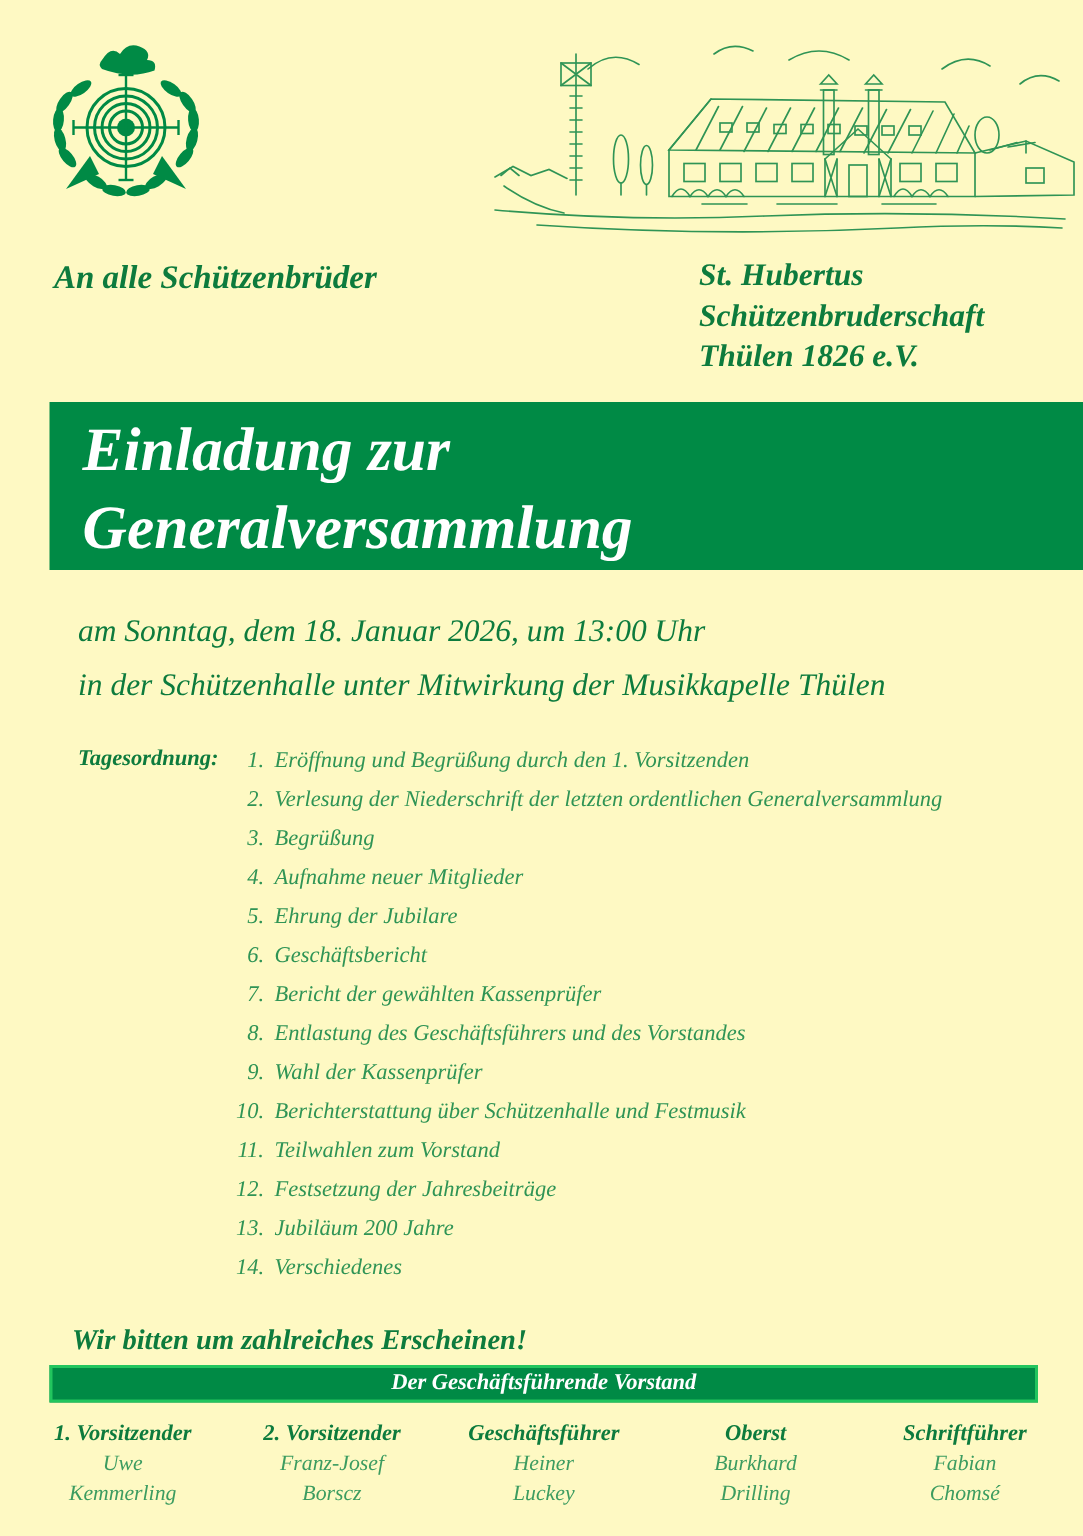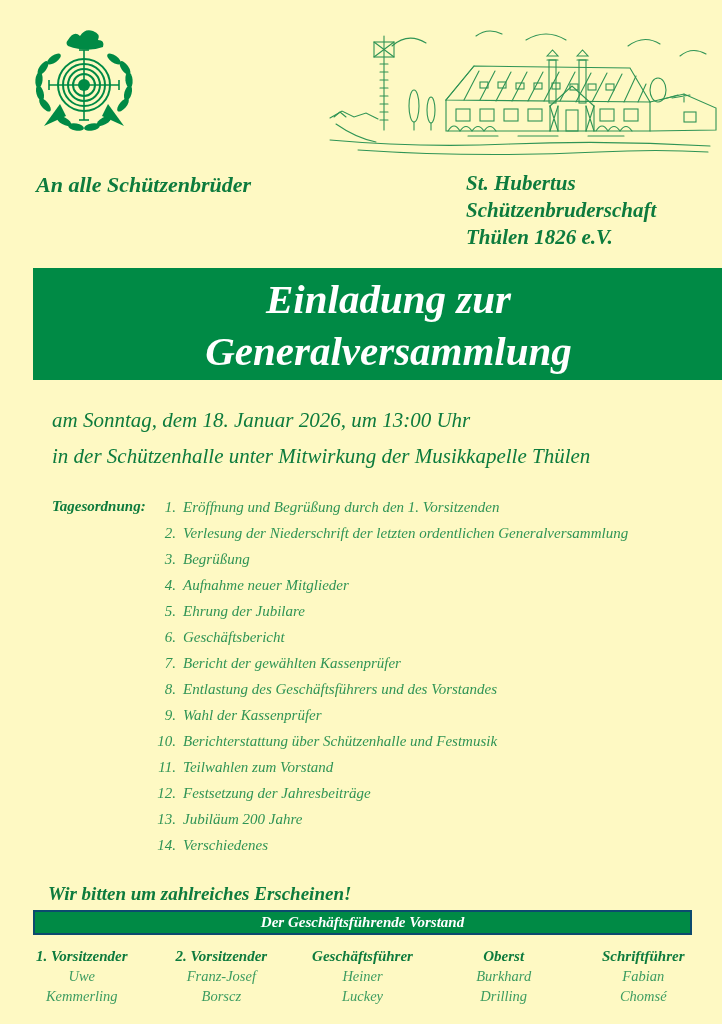--- a/index.html
+++ b/index.html
@@ -19,21 +19,21 @@
     font-size:21px; font-weight:bold; font-style:italic; color:#0d7b3d;
     line-height:27px;
   }
   
   .banner {
     position:absolute; left:33px; top:268px; width:689px; height:112px;
     background:#008a45;
   }
   .banner-text {
     padding:5px 0 0 22px; color:#ffffff;
-    font-size:41px; line-height:52px; font-weight:bold; font-style:italic;text-align:center;
+    font-size:41px; line-height:52px; font-weight:bold; font-style:italic;
   }
   
   .event {
     position:absolute; left:52px; top:402px;
     font-size:21px; font-weight:normal; font-style:italic; color:#0d7b3d;
     line-height:36px;
   }
   
   .agenda-label {
     position:absolute; left:52px; top:498px;
@@ -45,21 +45,21 @@
   }
   .agenda .num { width:30px; text-align:right; flex:none; }
   .agenda .txt { margin-left:7px; white-space:nowrap; }
   
   .closing {
     position:absolute; left:48px; top:883px;
     font-size:19px; font-weight:bold; font-style:italic; color:#0d7b3d;
   }
   .board-bar {
     position:absolute; left:33px; top:910px; width:659px; height:25px;
-    background:#008a45; border:2px solid #0c4a6e; box-sizing:border-box;
+    background:#008a45; border:2px solid #22c55e; box-sizing:border-box;
     text-align:center; color:#ffffff; font-size:15px; line-height:21px;
     font-weight:bold; font-style:italic;
   }
   .board { position:absolute; left:33px; top:946px; width:659px; display:flex;gap:42px; }
   .member { flex:1; text-align:center; }
   .member .role { font-size:15px; font-weight:bold; font-style:italic; color:#0d7b3d; line-height:20px; }
   .member .name { font-size:14.5px; font-style:italic; color:#3c9c60; line-height:20px; }
 </style>
 </head>
 <body>

